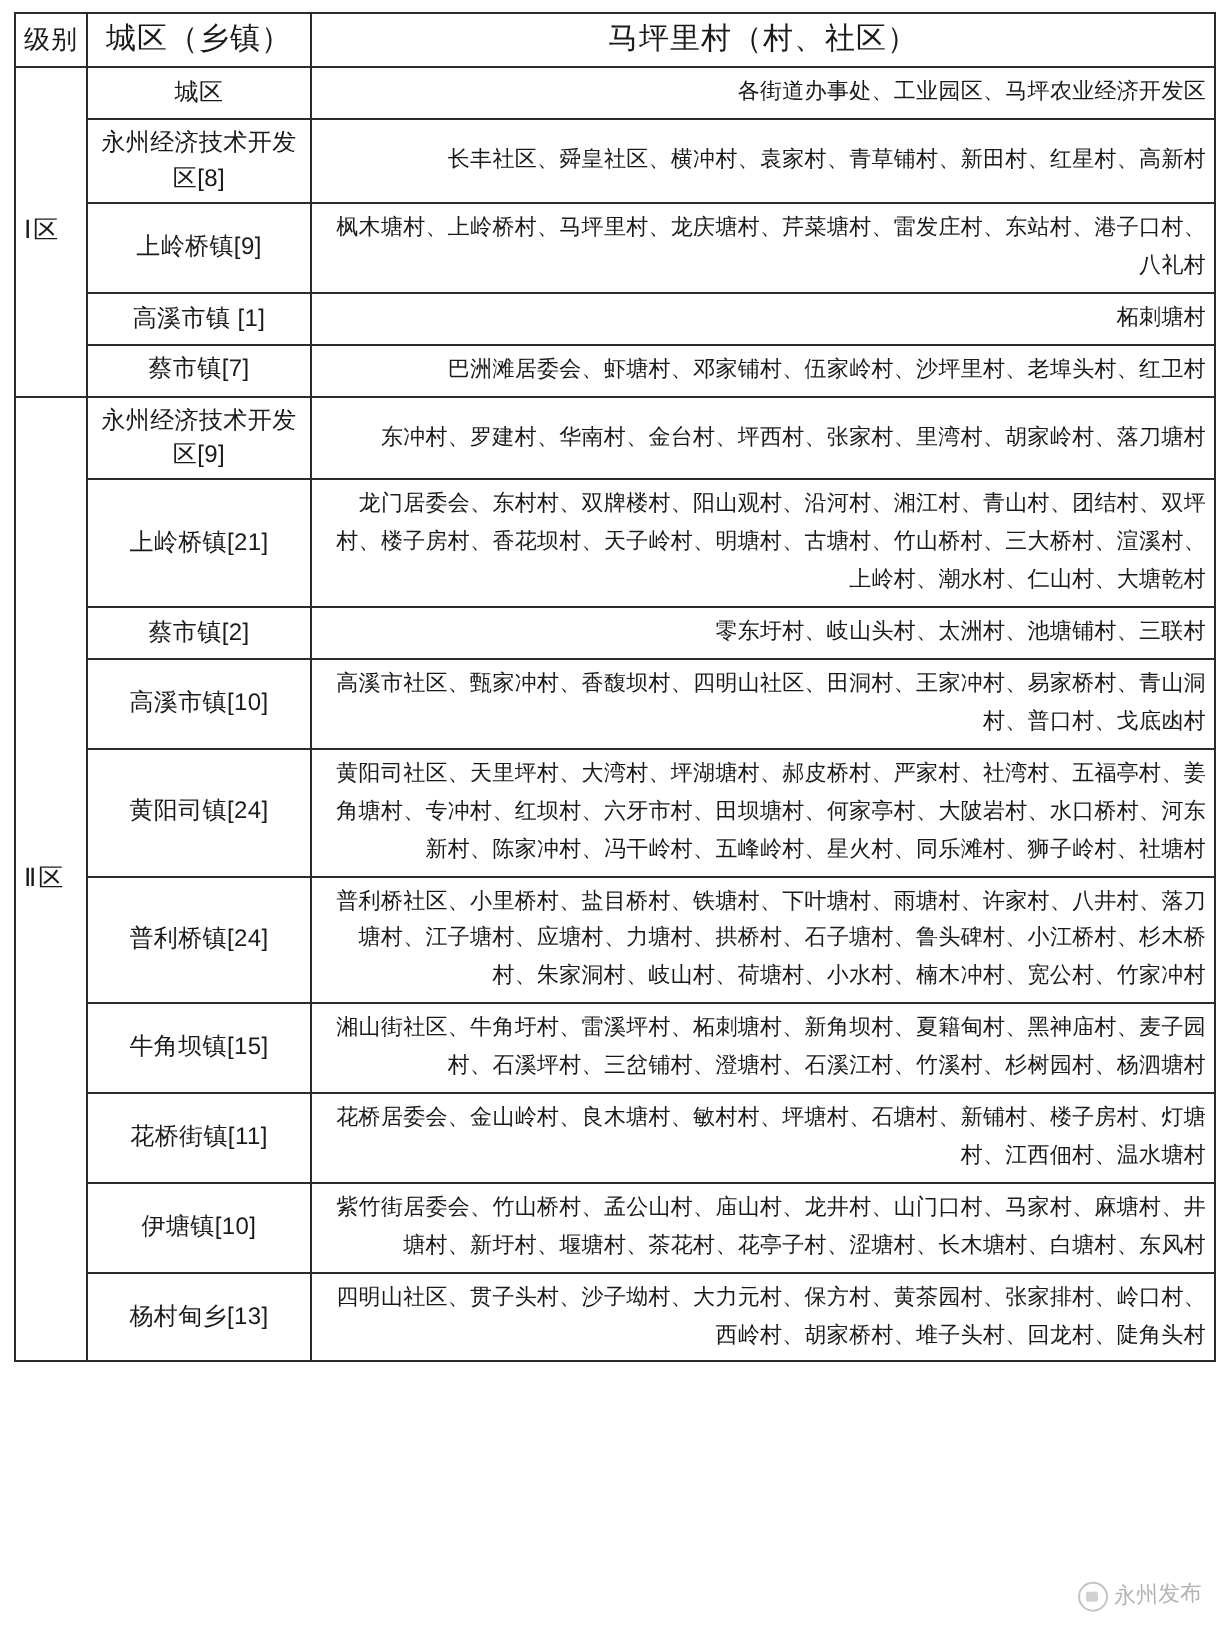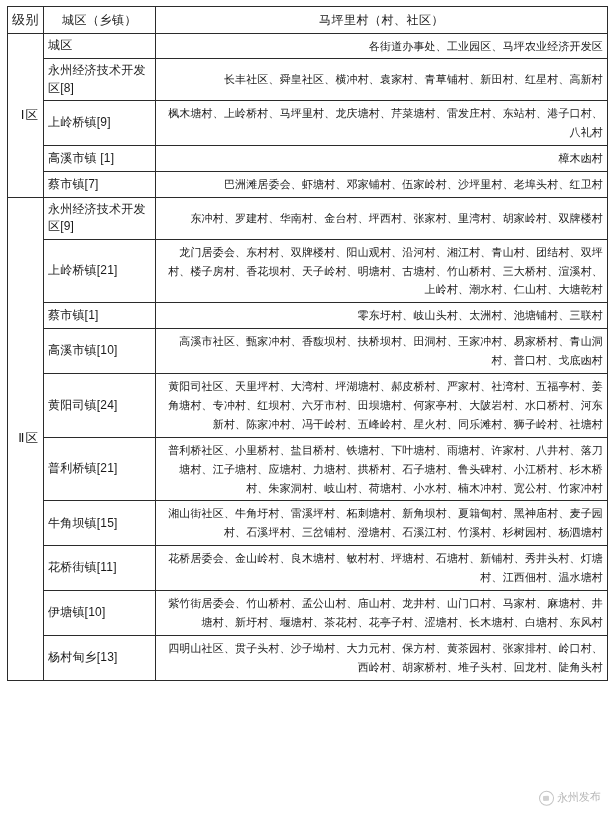--- a/index.html
+++ b/index.html
@@ -26,38 +26,38 @@
     vertical-align: middle;
     padding: 3px 4px;
     font-weight: normal;
   }
   .col-level   { width: 36px; }
   .col-town    { width: 112px; }
   .col-detail  { width: 452px; }
 
   .hdr {
     text-align: center;
-    font-size: 12px;
+    font-size: 15px;
     line-height: 1.35;
     letter-spacing: 0.5px;
     padding-top: 7px;
     padding-bottom: 7px;
   }
   .hdr-level {
     font-size: 13px;
     line-height: 1.5;
   }
   .level-cell {
-    text-align: right;
+    text-align: left;
     font-size: 12.5px;
     letter-spacing: 1px;
     vertical-align: middle;
   }
   .town-cell {
-    text-align: left;
+    text-align: center;
     font-size: 12px;
     line-height: 1.45;
     letter-spacing: 0.2px;
   }
   .detail-cell {
     text-align: right;
     font-size: 11px;
     line-height: 1.72;
     letter-spacing: 0.15px;
     word-break: break-all;
@@ -124,58 +124,58 @@
       <tr>
         <td class="town-cell">永州经济技术开发区[8]</td>
         <td class="detail-cell">长丰社区、舜皇社区、横冲村、袁家村、青草铺村、新田村、红星村、高新村</td>
       </tr>
       <tr>
         <td class="town-cell">上岭桥镇[9]</td>
         <td class="detail-cell">枫木塘村、上岭桥村、马坪里村、龙庆塘村、芹菜塘村、雷发庄村、东站村、港子口村、八礼村</td>
       </tr>
       <tr>
         <td class="town-cell">高溪市镇 [1]</td>
-        <td class="detail-cell">樟木凼村</td>
+        <td class="detail-cell">柘刺塘村</td>
       </tr>
       <tr>
         <td class="town-cell">蔡市镇[7]</td>
         <td class="detail-cell">巴洲滩居委会、虾塘村、邓家铺村、伍家岭村、沙坪里村、老埠头村、红卫村</td>
       </tr>
       <tr>
         <td class="level-cell" rowspan="10">Ⅱ区</td>
         <td class="town-cell">永州经济技术开发区[9]</td>
-        <td class="detail-cell">东冲村、罗建村、华南村、金台村、坪西村、张家村、里湾村、胡家岭村、双牌楼村</td>
+        <td class="detail-cell">东冲村、罗建村、华南村、金台村、坪西村、张家村、里湾村、胡家岭村、落刀塘村</td>
       </tr>
       <tr>
         <td class="town-cell">上岭桥镇[21]</td>
         <td class="detail-cell">龙门居委会、东村村、双牌楼村、阳山观村、沿河村、湘江村、青山村、团结村、双坪村、楼子房村、香花坝村、天子岭村、明塘村、古塘村、竹山桥村、三大桥村、渲溪村、上岭村、潮水村、仁山村、大塘乾村</td>
       </tr>
       <tr>
-        <td class="town-cell">蔡市镇[1]</td>
+        <td class="town-cell">蔡市镇[2]</td>
         <td class="detail-cell">零东圩村、岐山头村、太洲村、池塘铺村、三联村</td>
       </tr>
       <tr>
         <td class="town-cell">高溪市镇[10]</td>
-        <td class="detail-cell">高溪市社区、甄家冲村、香馥坝村、扶桥坝村、田洞村、王家冲村、易家桥村、青山洞村、普口村、戈底凼村</td>
+        <td class="detail-cell">高溪市社区、甄家冲村、香馥坝村、四明山社区、田洞村、王家冲村、易家桥村、青山洞村、普口村、戈底凼村</td>
       </tr>
       <tr>
         <td class="town-cell">黄阳司镇[24]</td>
         <td class="detail-cell">黄阳司社区、天里坪村、大湾村、坪湖塘村、郝皮桥村、严家村、社湾村、五福亭村、姜角塘村、专冲村、红坝村、六牙市村、田坝塘村、何家亭村、大陂岩村、水口桥村、河东新村、陈家冲村、冯干岭村、五峰岭村、星火村、同乐滩村、狮子岭村、社塘村</td>
       </tr>
       <tr>
-        <td class="town-cell">普利桥镇[21]</td>
+        <td class="town-cell">普利桥镇[24]</td>
         <td class="detail-cell">普利桥社区、小里桥村、盐目桥村、铁塘村、下叶塘村、雨塘村、许家村、八井村、落刀塘村、江子塘村、应塘村、力塘村、拱桥村、石子塘村、鲁头碑村、小江桥村、杉木桥村、朱家洞村、岐山村、荷塘村、小水村、楠木冲村、宽公村、竹家冲村</td>
       </tr>
       <tr>
         <td class="town-cell">牛角坝镇[15]</td>
         <td class="detail-cell">湘山街社区、牛角圩村、雷溪坪村、柘刺塘村、新角坝村、夏籍甸村、黑神庙村、麦子园村、石溪坪村、三岔铺村、澄塘村、石溪江村、竹溪村、杉树园村、杨泗塘村</td>
       </tr>
       <tr>
         <td class="town-cell">花桥街镇[11]</td>
-        <td class="detail-cell">花桥居委会、金山岭村、良木塘村、敏村村、坪塘村、石塘村、新铺村、秀井头村、灯塘村、江西佃村、温水塘村</td>
+        <td class="detail-cell">花桥居委会、金山岭村、良木塘村、敏村村、坪塘村、石塘村、新铺村、楼子房村、灯塘村、江西佃村、温水塘村</td>
       </tr>
       <tr>
         <td class="town-cell">伊塘镇[10]</td>
         <td class="detail-cell">紫竹街居委会、竹山桥村、孟公山村、庙山村、龙井村、山门口村、马家村、麻塘村、井塘村、新圩村、堰塘村、茶花村、花亭子村、涩塘村、长木塘村、白塘村、东风村</td>
       </tr>
       <tr>
         <td class="town-cell">杨村甸乡[13]</td>
         <td class="detail-cell">四明山社区、贯子头村、沙子坳村、大力元村、保方村、黄茶园村、张家排村、岭口村、西岭村、胡家桥村、堆子头村、回龙村、陡角头村</td>
       </tr>
     </tbody>

